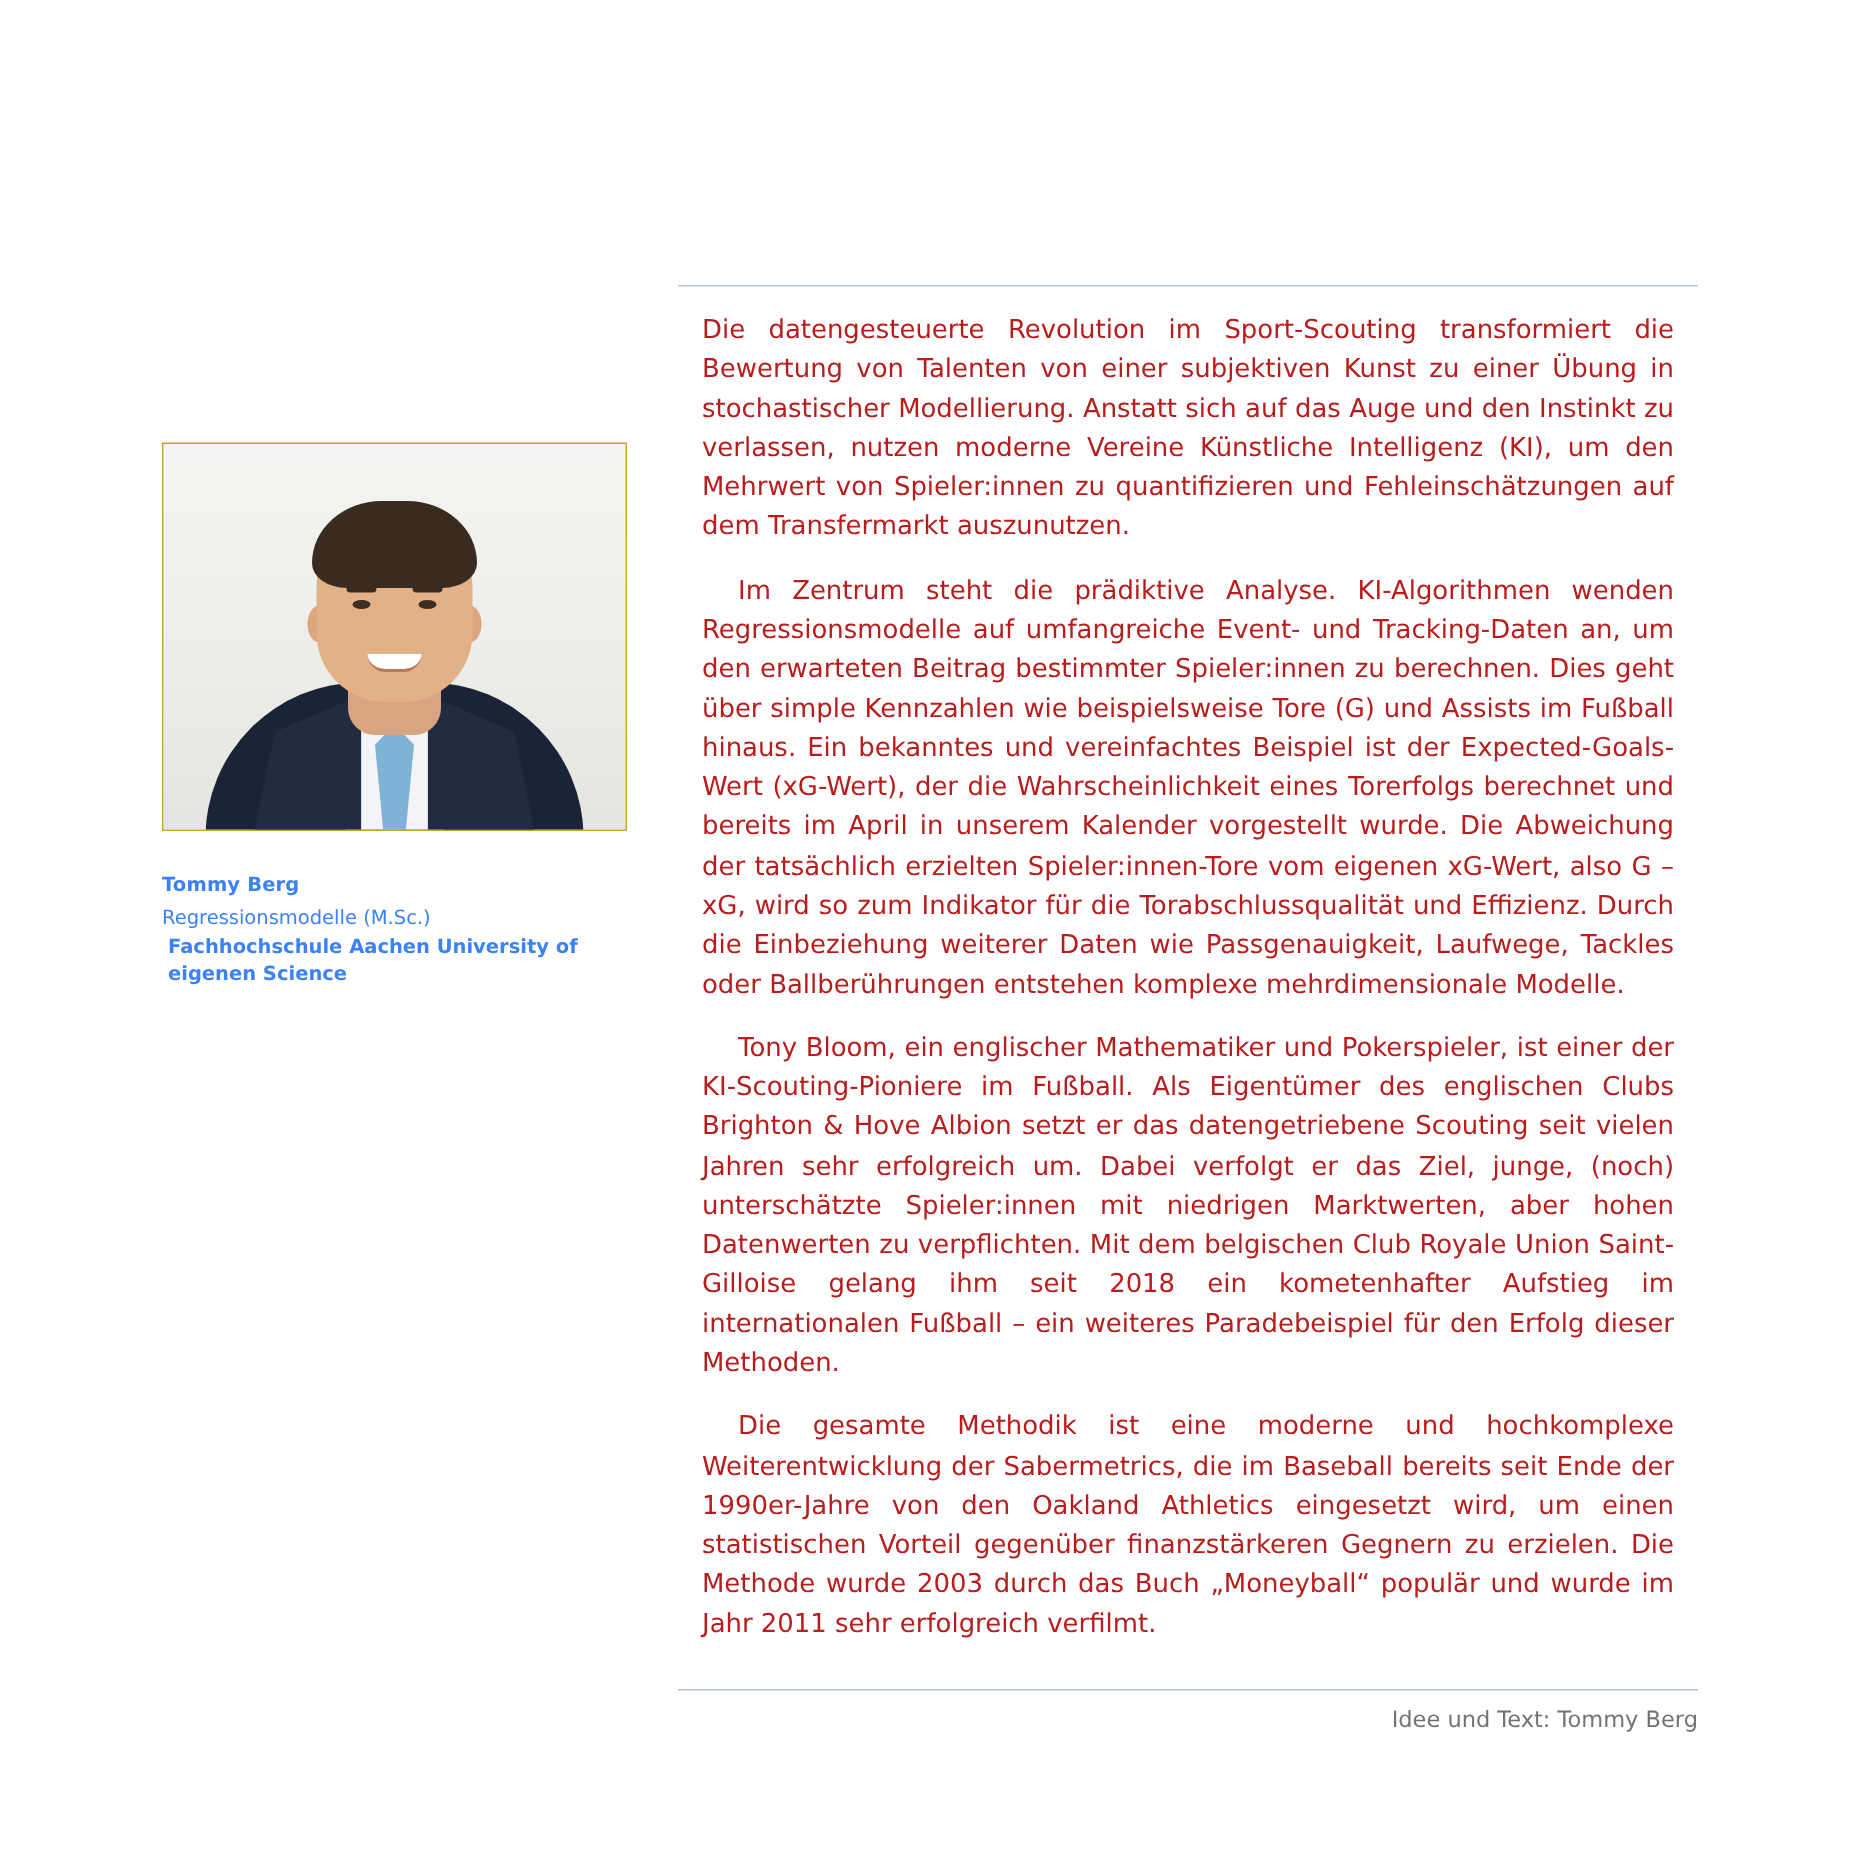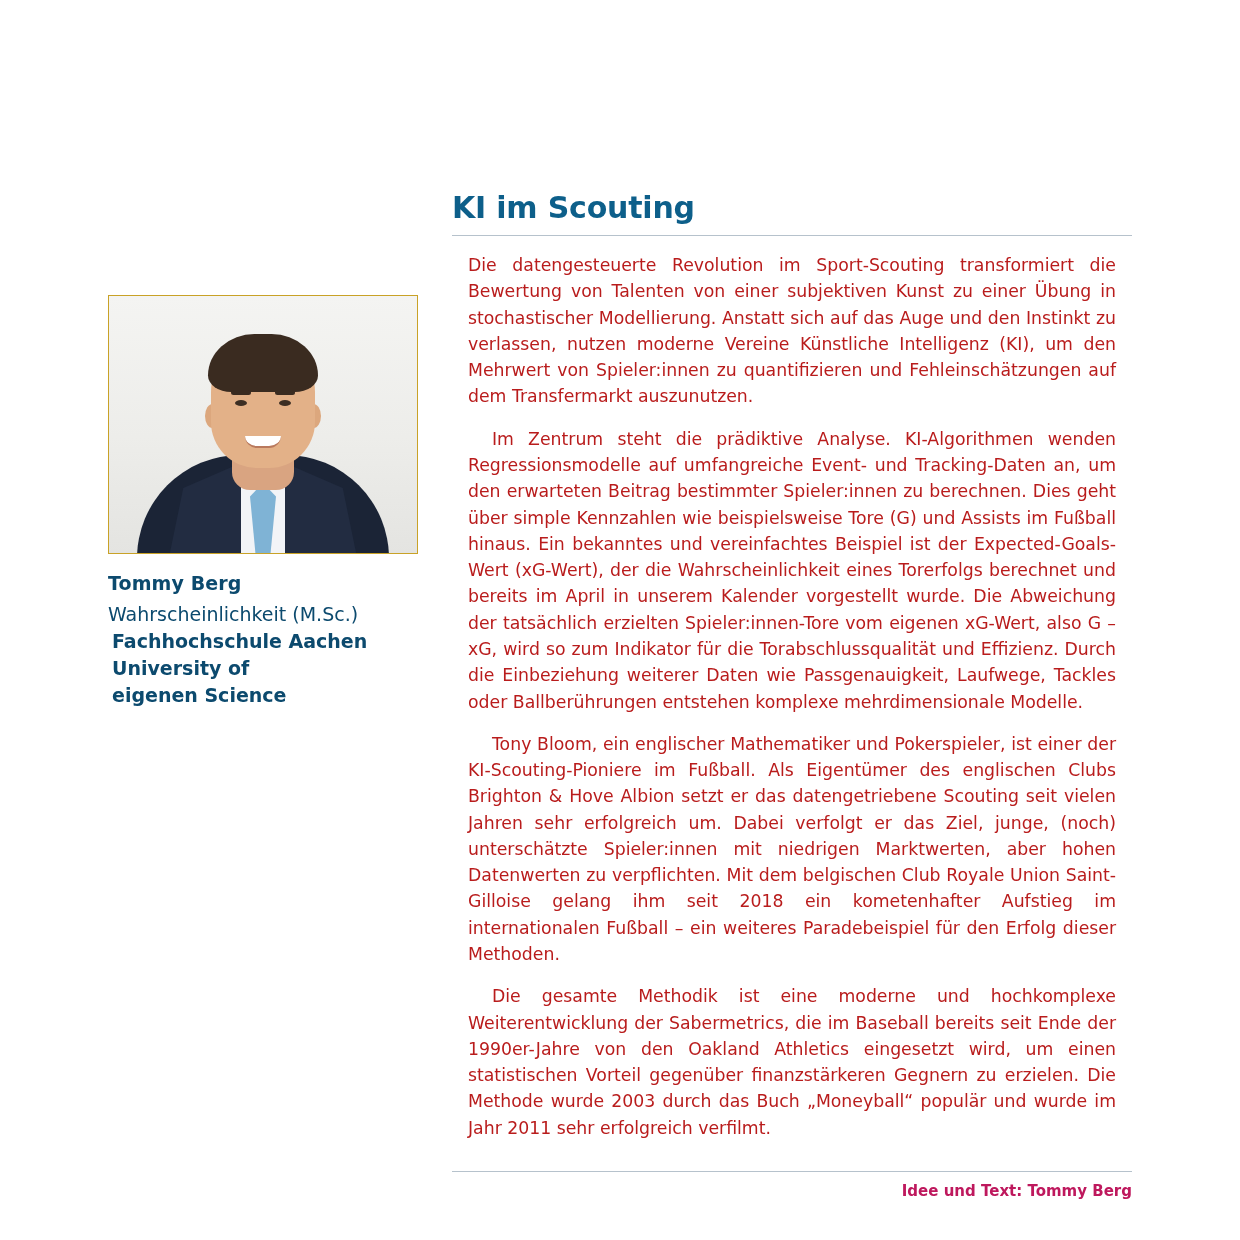--- a/index.html
+++ b/index.html
@@ -158,23 +158,23 @@
     transform: translateX(-50%);
     top: 140px;
     width: 36px;
     height: 10px;
     background: #ffffff;
     border-radius: 0 0 18px 18px;
     border-bottom: 2px solid #b9795d;
   }
 
   .caption {
-    margin-top: 16px;
-    color: #0c4a6e;
-    font-size: 19px;
+    margin-top: 28px;
+    color: #3b82f6;
+    font-size: 13px;
     line-height: 1.42;
   }
   .caption .cap-name {
     font-weight: bold;
     display: block;
     margin-bottom: 4px;
     letter-spacing: 0.1px;
   }
   .caption .cap-line {
     display: block;
@@ -215,24 +215,23 @@
   }
   .body-text p + p {
     text-indent: 24px;
   }
   .rule-bottom {
     border: 0;
     border-top: 1px solid #b6c2cc;
     margin: 30px 0 10px 0;
   }
   .credit {
-    color: #be185d;
+    color: #737373;
     font-size: 15px;
     text-align: right;
-    font-weight: bold;
   }
 </style>
 </head>
 <body>
 
 <div class="page">
 
   <div class="left-col">
     <div class="portrait-frame">
       <div class="portrait">
@@ -249,28 +248,27 @@
         <div class="p-brow-l"></div>
         <div class="p-brow-r"></div>
         <div class="p-eye-l"></div>
         <div class="p-eye-r"></div>
         <div class="p-mouth"></div>
       </div>
     </div>
 
     <div class="caption">
       <span class="cap-name">Tommy Berg</span>
-      <span class="cap-line">Wahrscheinlichkeit (M.Sc.)</span>
+      <span class="cap-line">Regressionsmodelle (M.Sc.)</span>
       <span class="cap-indent">Fachhochschule Aachen University of</span>
       <span class="cap-indent">eigenen Science</span>
     </div>
   </div>
 
   <div class="article">
-    <h1 class="headline">KI im Scouting</h1>
     <hr class="rule-top">
 
     <div class="body-text">
       <p>Die datengesteuerte Revolution im Sport-Scouting transformiert die Bewertung von Talenten von einer subjektiven Kunst zu einer Übung in stochastischer Modellierung. Anstatt sich auf das Auge und den Instinkt zu verlassen, nutzen moderne Vereine Künstliche Intelligenz (KI), um den Mehrwert von Spieler:innen zu quantifizieren und Fehleinschätzungen auf dem Transfermarkt auszunutzen.</p>
       <p>Im Zentrum steht die prädiktive Analyse. KI-Algorithmen wenden Regressionsmodelle auf umfangreiche Event- und Tracking-Daten an, um den erwarteten Beitrag bestimmter Spieler:innen zu berechnen. Dies geht über simple Kennzahlen wie beispielsweise Tore (G) und Assists im Fußball hinaus. Ein bekanntes und vereinfachtes Beispiel ist der Expected-Goals-Wert (xG-Wert), der die Wahrscheinlichkeit eines Torerfolgs berechnet und bereits im April in unserem Kalender vorgestellt wurde. Die Abweichung der tatsächlich erzielten Spieler:innen-Tore vom eigenen xG-Wert, also G – xG, wird so zum Indikator für die Torabschlussqualität und Effizienz. Durch die Einbeziehung weiterer Daten wie Passgenauigkeit, Laufwege, Tackles oder Ballberührungen entstehen komplexe mehrdimensionale Modelle.</p>
       <p>Tony Bloom, ein englischer Mathematiker und Pokerspieler, ist einer der KI-Scouting-Pioniere im Fußball. Als Eigentümer des englischen Clubs Brighton &amp; Hove Albion setzt er das datengetriebene Scouting seit vielen Jahren sehr erfolgreich um. Dabei verfolgt er das Ziel, junge, (noch) unterschätzte Spieler:innen mit niedrigen Marktwerten, aber hohen Datenwerten zu verpflichten. Mit dem belgischen Club Royale Union Saint-Gilloise gelang ihm seit 2018 ein kometenhafter Aufstieg im internationalen Fußball – ein weiteres Paradebeispiel für den Erfolg dieser Methoden.</p>
       <p>Die gesamte Methodik ist eine moderne und hochkomplexe Weiterentwicklung der Sabermetrics, die im Baseball bereits seit Ende der 1990er-Jahre von den Oakland Athletics eingesetzt wird, um einen statistischen Vorteil gegenüber finanzstärkeren Gegnern zu erzielen. Die Methode wurde 2003 durch das Buch „Moneyball“ populär und wurde im Jahr 2011 sehr erfolgreich verfilmt.</p>
     </div>
 
     <hr class="rule-bottom">

